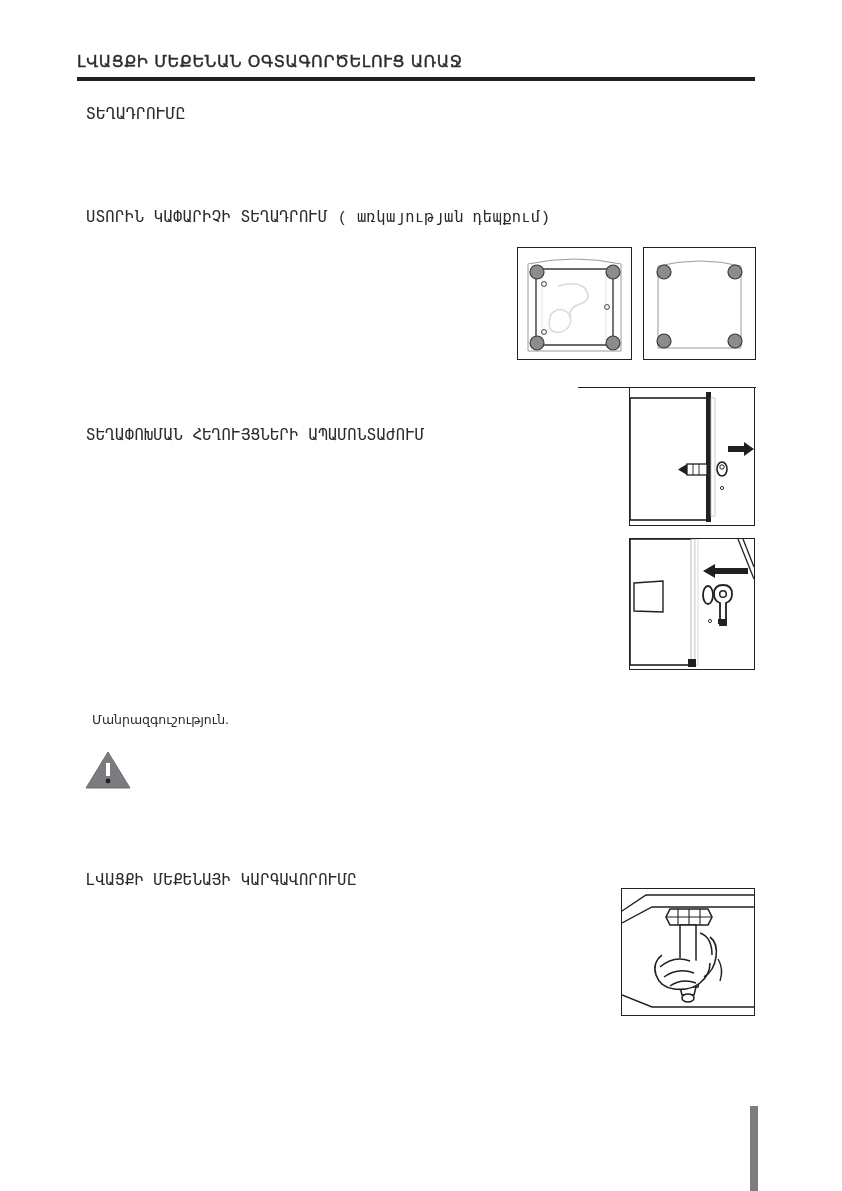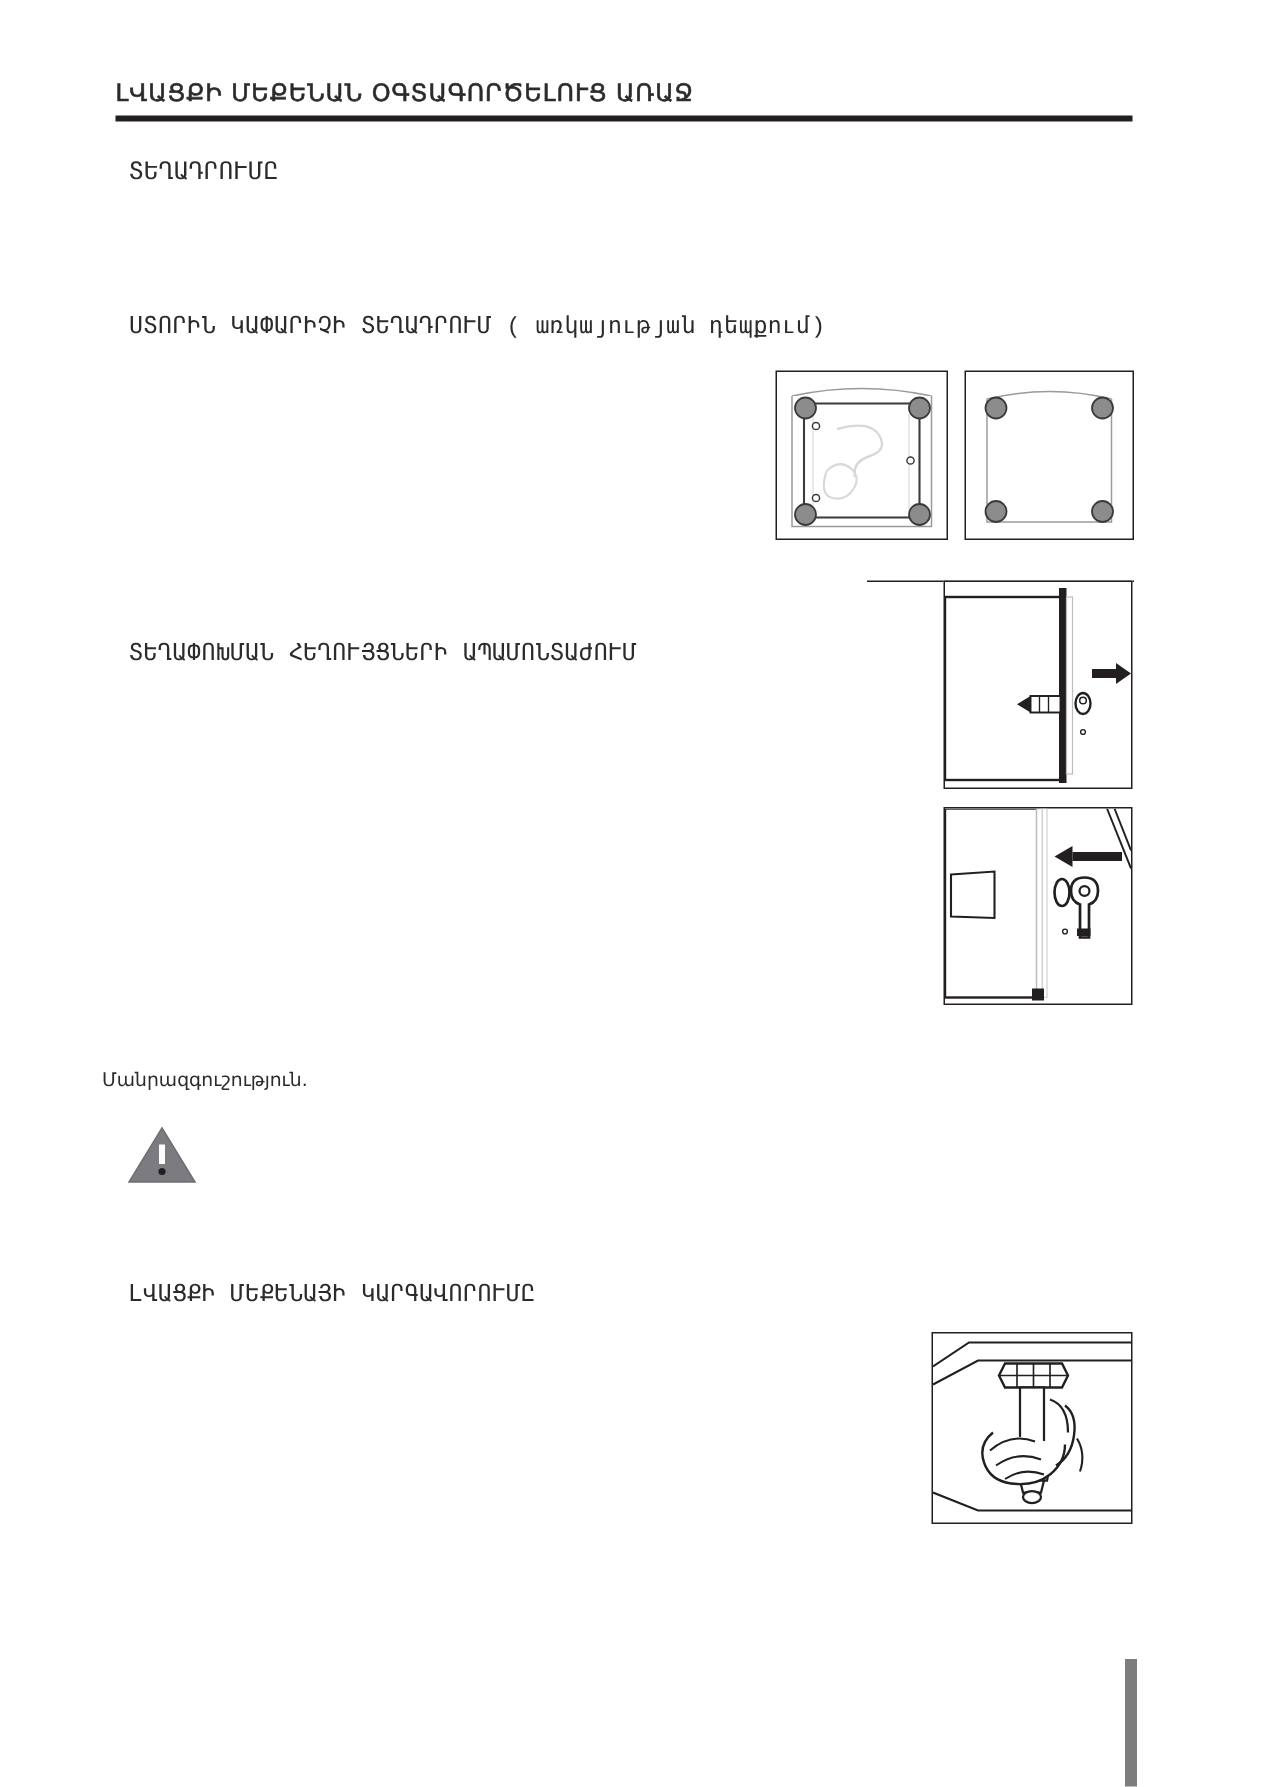--- a/index.html
+++ b/index.html
@@ -51,25 +51,25 @@
     white-space: nowrap;
     font-family: Liberation Mono, monospace;
   }
   .heading.sub {
     font-size: 16px;
   }
 
   #h-installation { left: 86px; top: 104px; }
   #h-bottom-cover { left: 86px; top: 208px; }
   #h-transit-bolts { left: 86px; top: 410px; margin-top: 16px; }
-  #h-leveling     { left: 86px; top: 853px; }
+  #h-leveling     { left: 86px; top: 871px; }
 
   .caution-label {
     position: absolute;
-    left: 68px;
+    left: 92px;
     top: 712px;
     font-size: 12.5px;
     color: #2b2b2b;
     white-space: nowrap;
   }
 
   
   .warning-icon {
     position: absolute;
     left: 84px;

